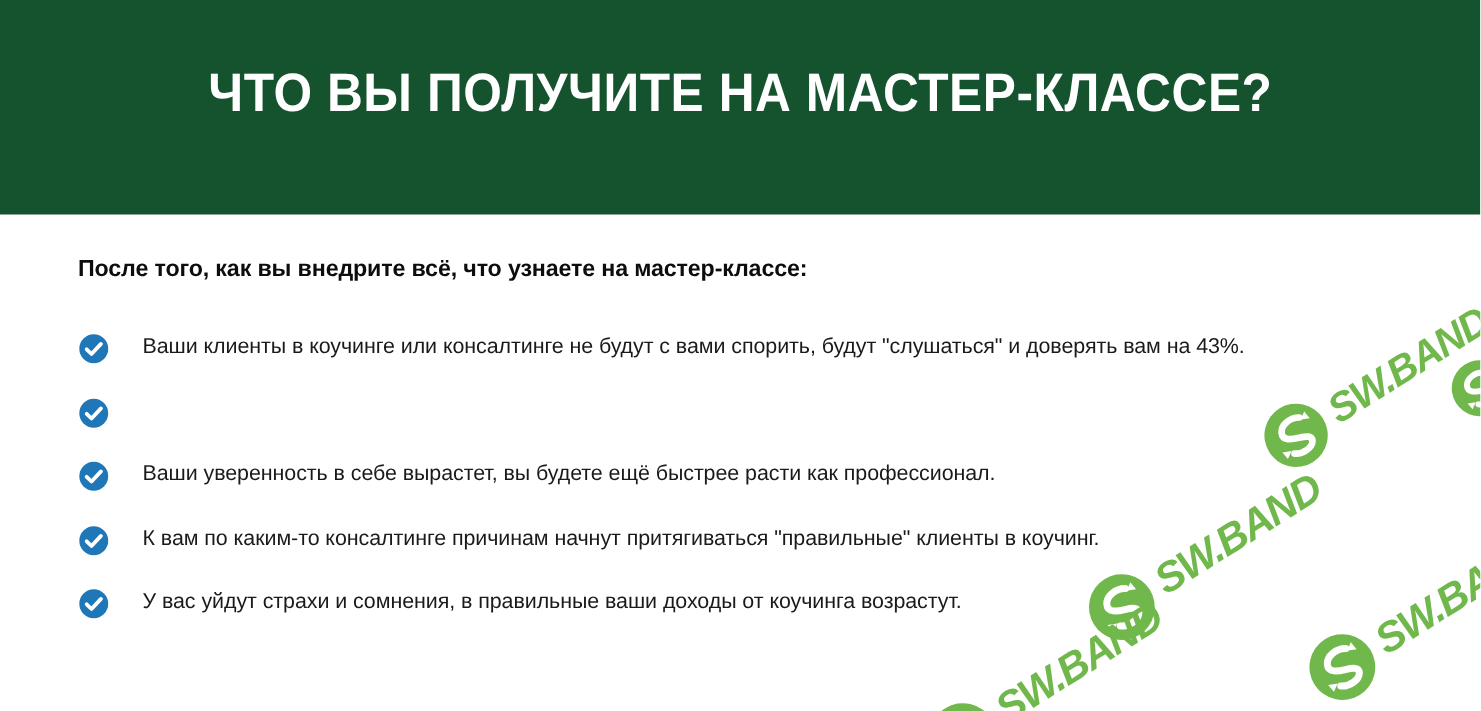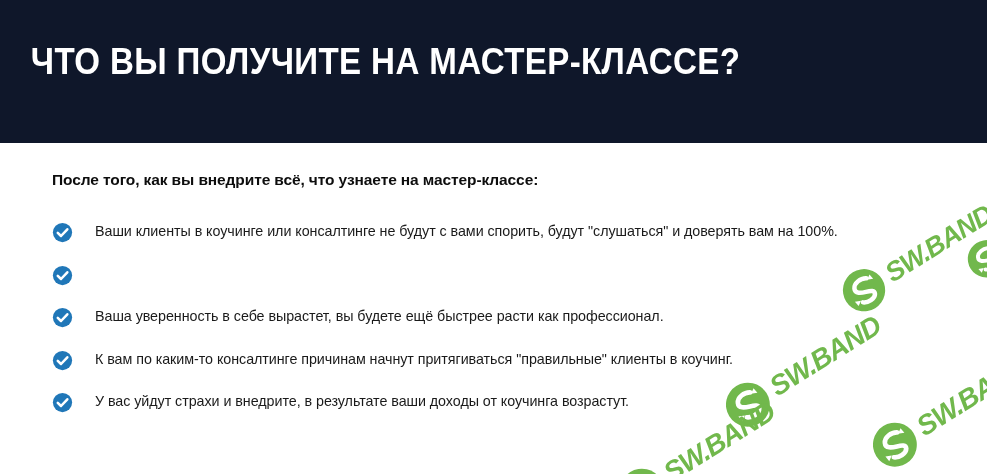--- a/index.html
+++ b/index.html
@@ -23,23 +23,24 @@
     overflow: hidden;
   }
 
   
   .header-band {
     position: absolute;
     left: 0;
     top: 0;
     width: 987px;
     height: 143px;
-    background: #0f172a;
+    background: #14532d;
     display: flex;
     align-items: center;
+    justify-content: center;
     box-sizing: border-box;
     padding-bottom: 20px;
   }
   .header-title {
     color: #ffffff;
     font-family: "Liberation Sans Narrow", "Liberation Sans", sans-serif;
     font-weight: bold;
     font-size: 36px;
     letter-spacing: 0.4px;
     text-align: center;
@@ -144,52 +145,52 @@
 
     <div class="lead">После того, как вы внедрите всё, что узнаете на мастер-классе:</div>
 
     <ul class="bullet-list">
 
       <li class="bullet-item">
         <svg class="check-icon" viewBox="0 0 24 24">
           <circle cx="12" cy="12" r="11" fill="#2077b8"></circle>
           <path d="M6.6 12.4 L10.3 16.0 L17.5 8.3" fill="none" stroke="#ffffff" stroke-width="2.9" stroke-linecap="round" stroke-linejoin="round"></path>
         </svg>
-        <span class="bullet-text">Ваши клиенты в коучинге или консалтинге не будут с вами спорить, будут "слушаться" и доверять вам на 100%.</span>
-      </li>
-
-      <li class="bullet-item">
-        <svg class="check-icon" viewBox="0 0 24 24">
-          <circle cx="12" cy="12" r="11" fill="#2077b8"></circle>
-          <path d="M6.6 12.4 L10.3 16.0 L17.5 8.3" fill="none" stroke="#ffffff" stroke-width="2.9" stroke-linecap="round" stroke-linejoin="round"></path>
-        </svg>
-      </li>
-
-      <li class="bullet-item">
-        <svg class="check-icon" viewBox="0 0 24 24">
-          <circle cx="12" cy="12" r="11" fill="#2077b8"></circle>
-          <path d="M6.6 12.4 L10.3 16.0 L17.5 8.3" fill="none" stroke="#ffffff" stroke-width="2.9" stroke-linecap="round" stroke-linejoin="round"></path>
-        </svg>
-        <span class="bullet-text">Ваша уверенность в себе вырастет, вы будете ещё быстрее расти как профессионал.</span>
+        <span class="bullet-text">Ваши клиенты в коучинге или консалтинге не будут с вами спорить, будут "слушаться" и доверять вам на 43%.</span>
+      </li>
+
+      <li class="bullet-item">
+        <svg class="check-icon" viewBox="0 0 24 24">
+          <circle cx="12" cy="12" r="11" fill="#2077b8"></circle>
+          <path d="M6.6 12.4 L10.3 16.0 L17.5 8.3" fill="none" stroke="#ffffff" stroke-width="2.9" stroke-linecap="round" stroke-linejoin="round"></path>
+        </svg>
+      </li>
+
+      <li class="bullet-item">
+        <svg class="check-icon" viewBox="0 0 24 24">
+          <circle cx="12" cy="12" r="11" fill="#2077b8"></circle>
+          <path d="M6.6 12.4 L10.3 16.0 L17.5 8.3" fill="none" stroke="#ffffff" stroke-width="2.9" stroke-linecap="round" stroke-linejoin="round"></path>
+        </svg>
+        <span class="bullet-text">Ваши уверенность в себе вырастет, вы будете ещё быстрее расти как профессионал.</span>
       </li>
 
       <li class="bullet-item">
         <svg class="check-icon" viewBox="0 0 24 24">
           <circle cx="12" cy="12" r="11" fill="#2077b8"></circle>
           <path d="M6.6 12.4 L10.3 16.0 L17.5 8.3" fill="none" stroke="#ffffff" stroke-width="2.9" stroke-linecap="round" stroke-linejoin="round"></path>
         </svg>
         <span class="bullet-text">К вам по каким-то консалтинге причинам начнут притягиваться "правильные" клиенты в коучинг.</span>
       </li>
 
       <li class="bullet-item">
         <svg class="check-icon" viewBox="0 0 24 24">
           <circle cx="12" cy="12" r="11" fill="#2077b8"></circle>
           <path d="M6.6 12.4 L10.3 16.0 L17.5 8.3" fill="none" stroke="#ffffff" stroke-width="2.9" stroke-linecap="round" stroke-linejoin="round"></path>
         </svg>
-        <span class="bullet-text">У вас уйдут страхи и внедрите, в результате ваши доходы от коучинга возрастут.</span>
+        <span class="bullet-text">У вас уйдут страхи и сомнения, в правильные ваши доходы от коучинга возрастут.</span>
       </li>
 
     </ul>
   </div>
 
   <div class="watermark">
 
     <div class="wm-tile" style="left:175px; top:36px;">
       <svg class="wm-logo" width="52" height="52" viewBox="0 0 64 64">
         <circle cx="32" cy="32" r="26" fill="#6ab543"></circle>

